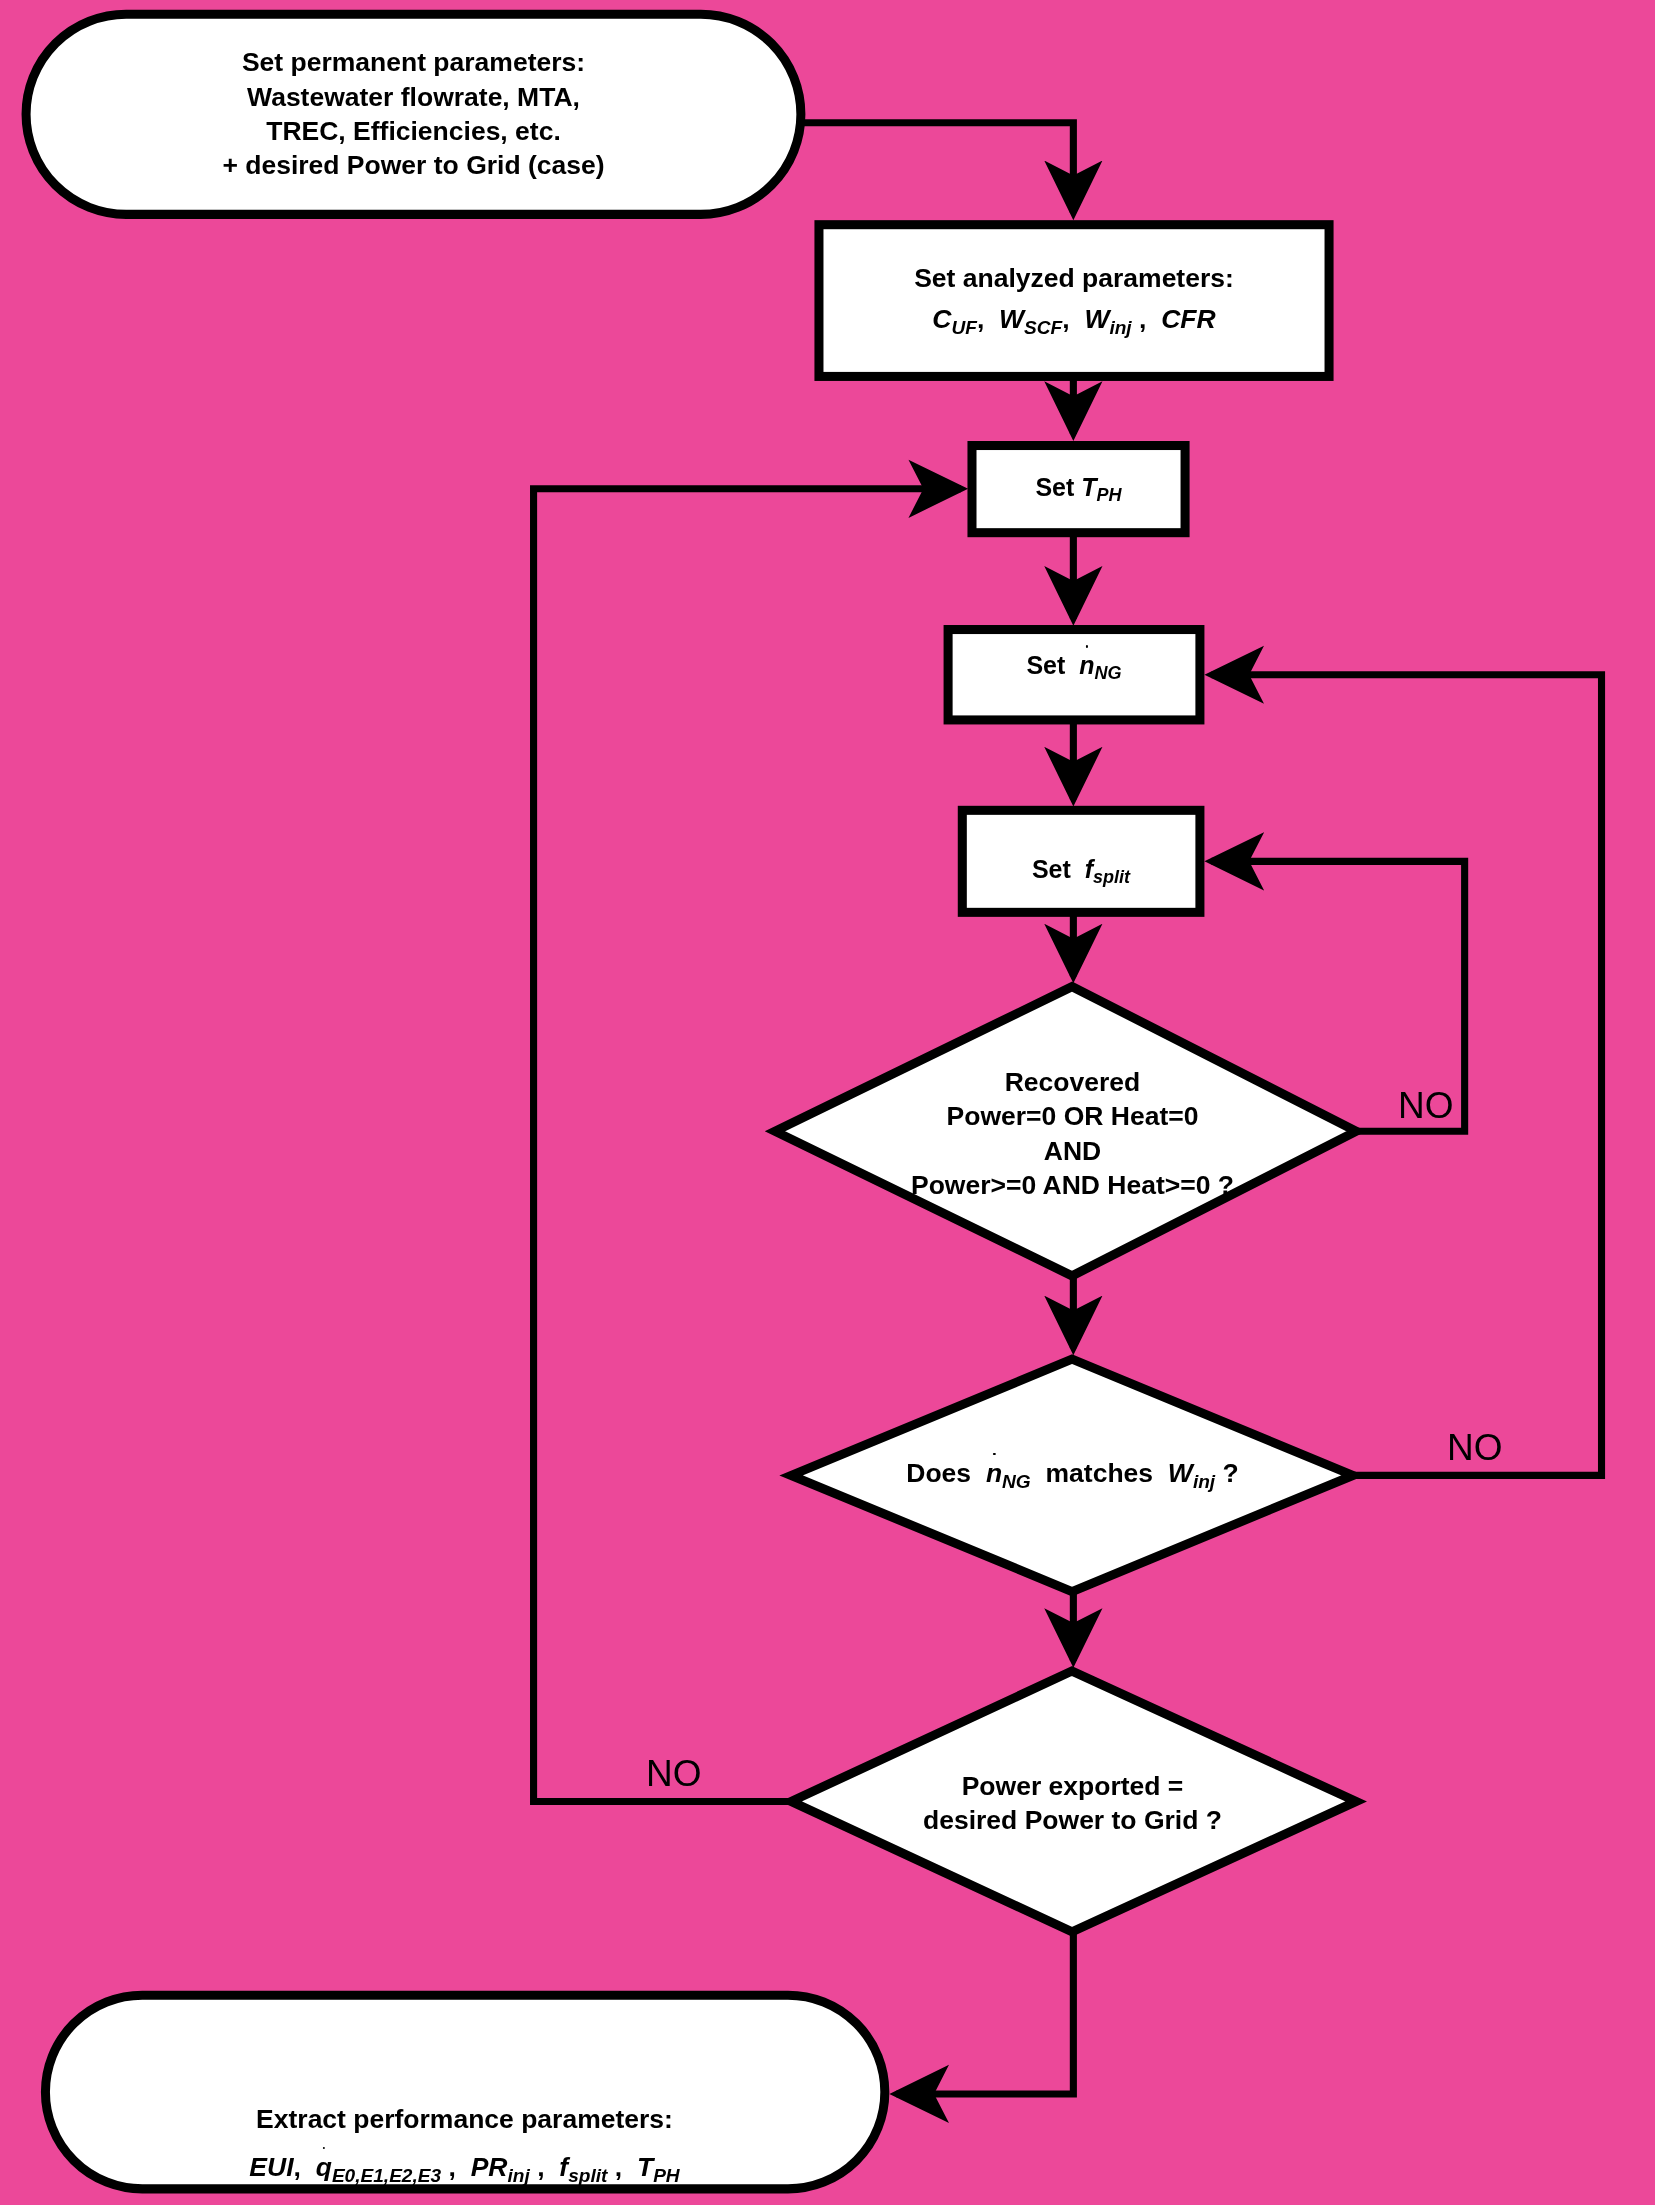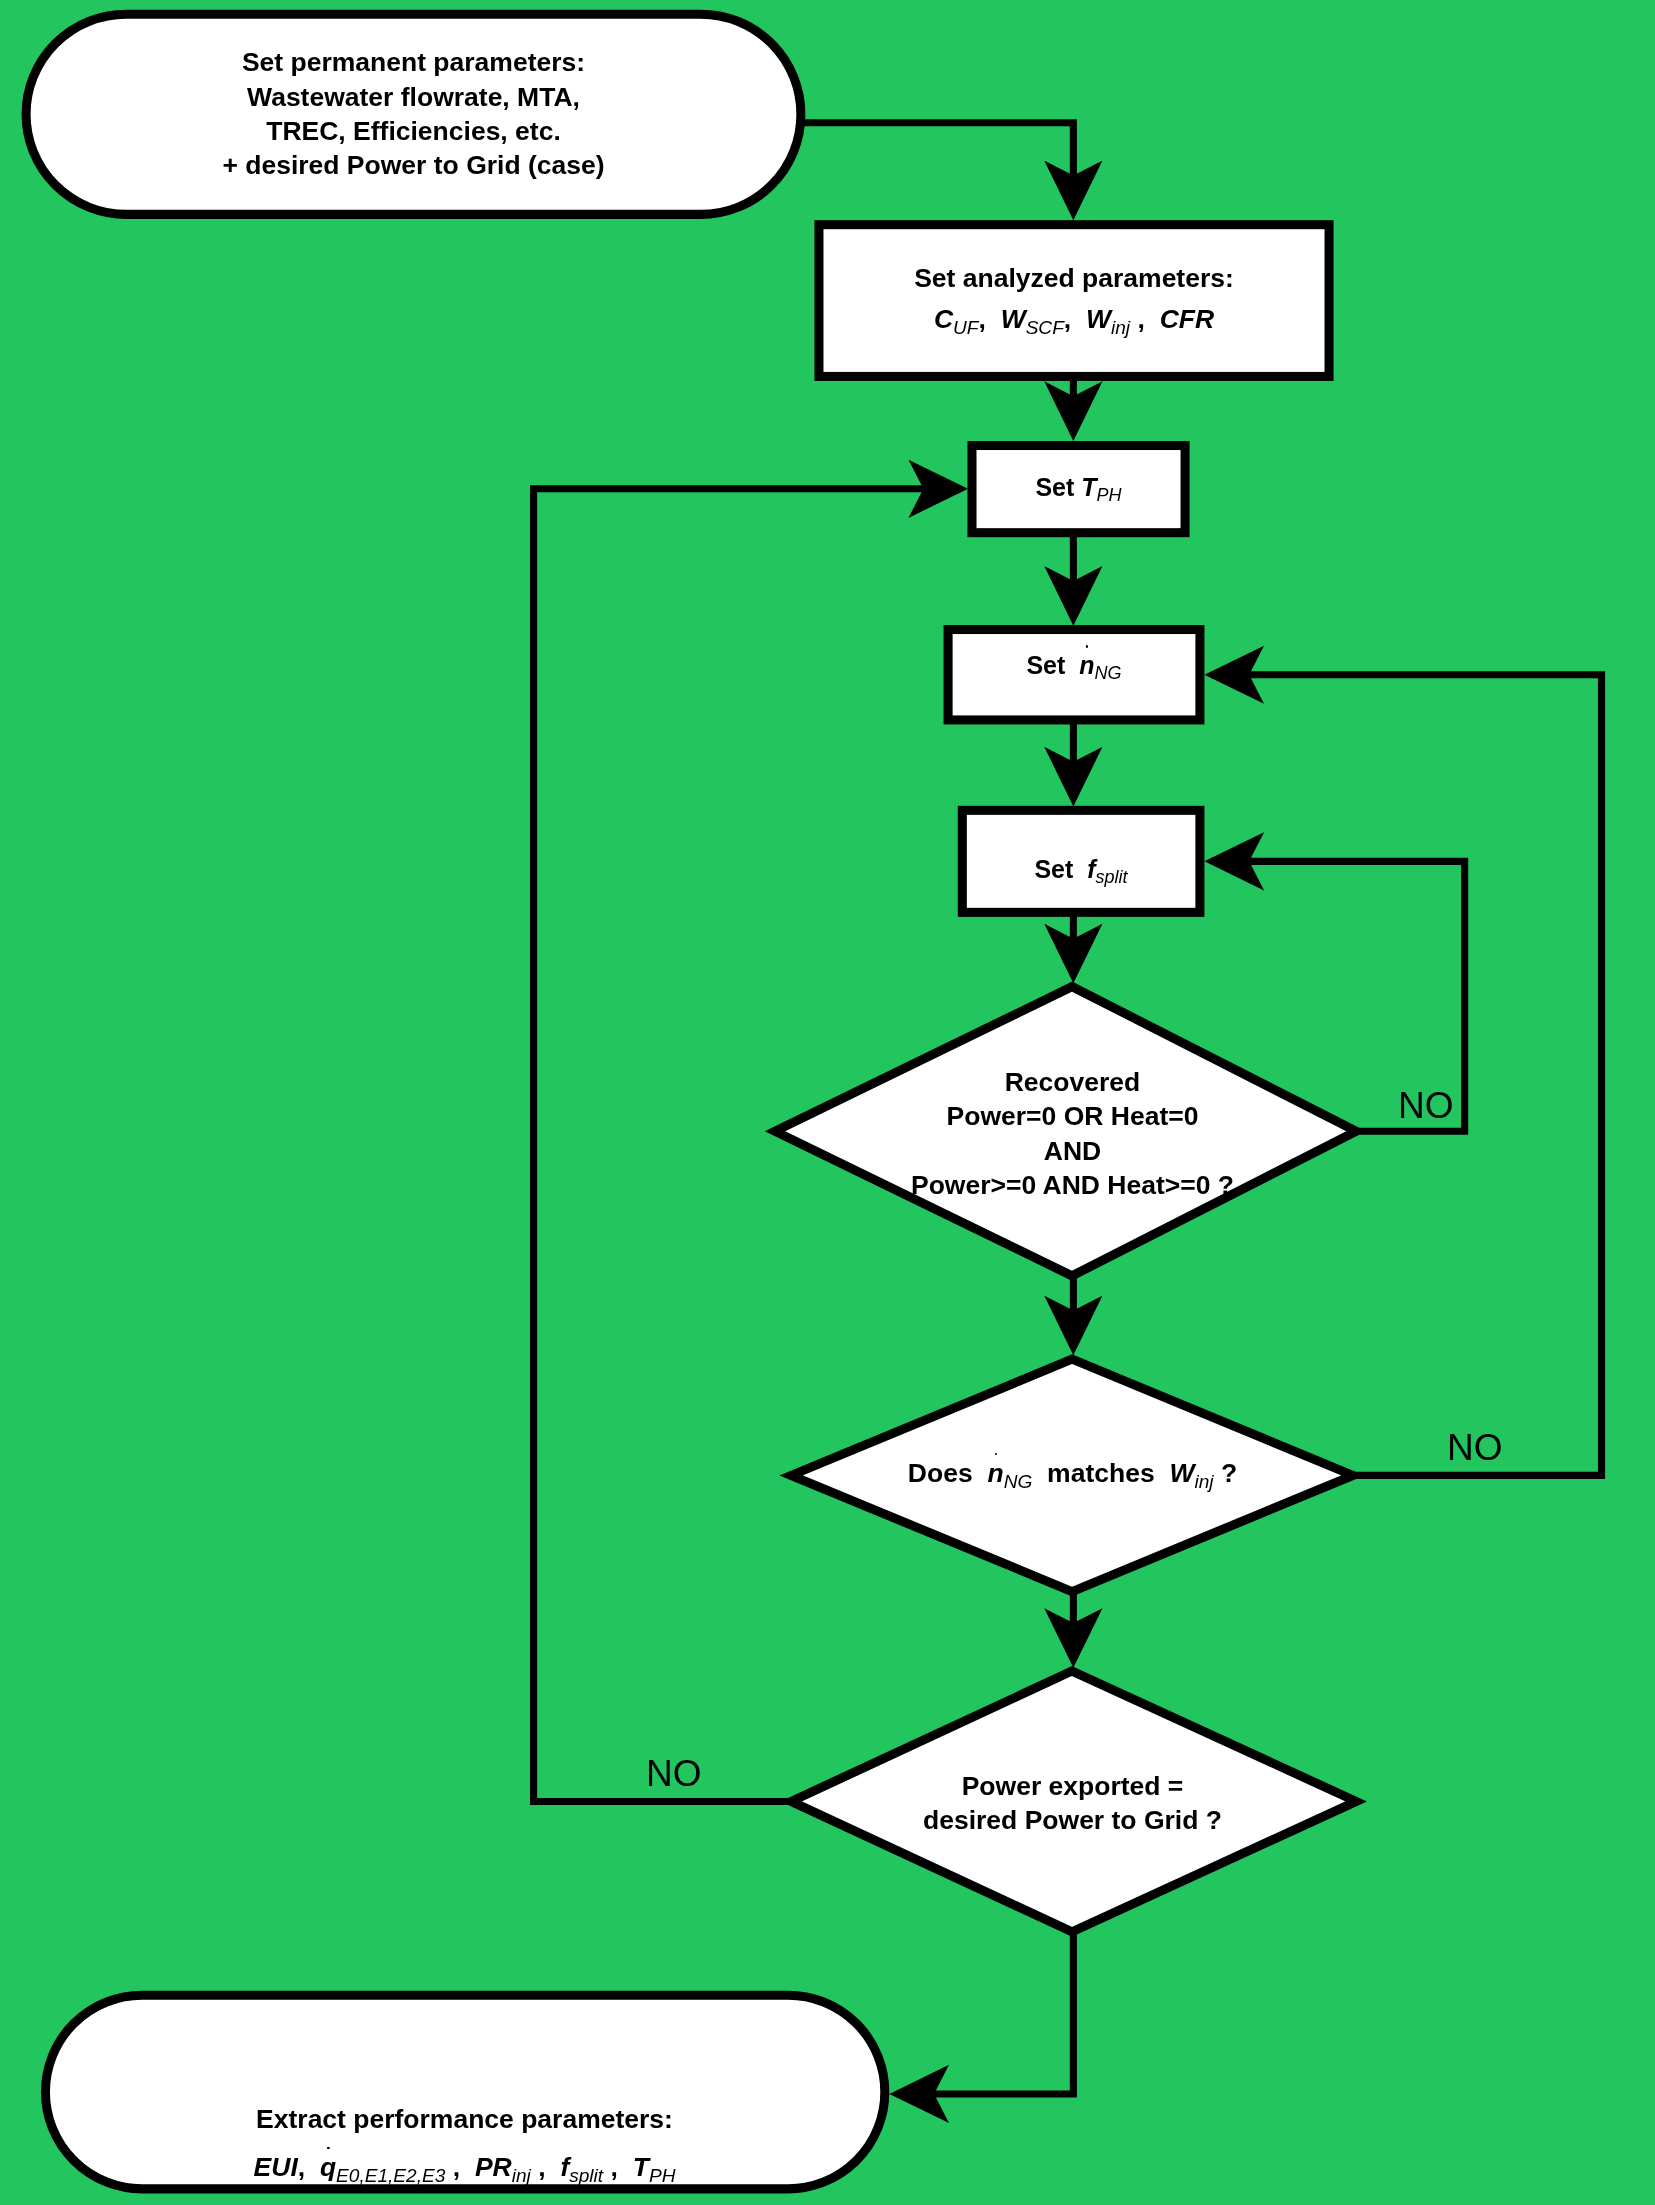--- a/index.html
+++ b/index.html
@@ -1,17 +1,17 @@
 <!DOCTYPE html>
 <html style="font-size:10.3px"><head>
 <meta charset="utf-8">
 <style>
   html,body{margin:0;padding:0;background:#ffffff;}
   body{font-family:"Liberation Sans", sans-serif;}
-  #stage{position:relative;width:1656px;height:2205px;background:#22c55e;overflow:hidden;}
+  #stage{position:relative;width:1656px;height:2205px;background:#ec4899;overflow:hidden;}
   svg{position:absolute;top:0;left:0;width:1656px;height:2205px;}
   .shape-thick{fill:#ffffff;stroke:#000000;stroke-width:14;}
   .conn{fill:none;stroke:#000000;stroke-width:11;stroke-linecap:butt;stroke-linejoin:miter;}
 
   .nodetext{
     position:absolute;
     display:flex;
     flex-direction:column;
     align-items:center;
     justify-content:center;
@@ -22,21 +22,21 @@
     line-height:1.30;
     pointer-events:none;
   }
   .t-start{font-size:26.5px;}
   .t-proc{font-size:26.5px;}
   .t-small{font-size:25px;}
   .t-dia{font-size:26.5px;}
   .t-end{font-size:26.5px;}
 
   .math{font-style:italic;font-weight:bold;white-space:nowrap;}
-  .math sub{font-style:italic;font-size:0.72em;vertical-align:-0.30em;font-weight:normal;}
+  .math sub{font-style:italic;font-size:0.72em;vertical-align:-0.30em;font-weight:bold;}
   .sp{display:inline-block;width:.28em;}
 
   .dotwrap{position:relative;display:inline-block;}
   .dotwrap .dot{
     position:absolute;left:50%;top:-0.14em;transform:translateX(-42%);
     width:0.10em;height:0.10em;background:#000;border-radius:50%;
   }
   .noLabel{
     position:absolute;
     font-family:"Liberation Sans", sans-serif;

